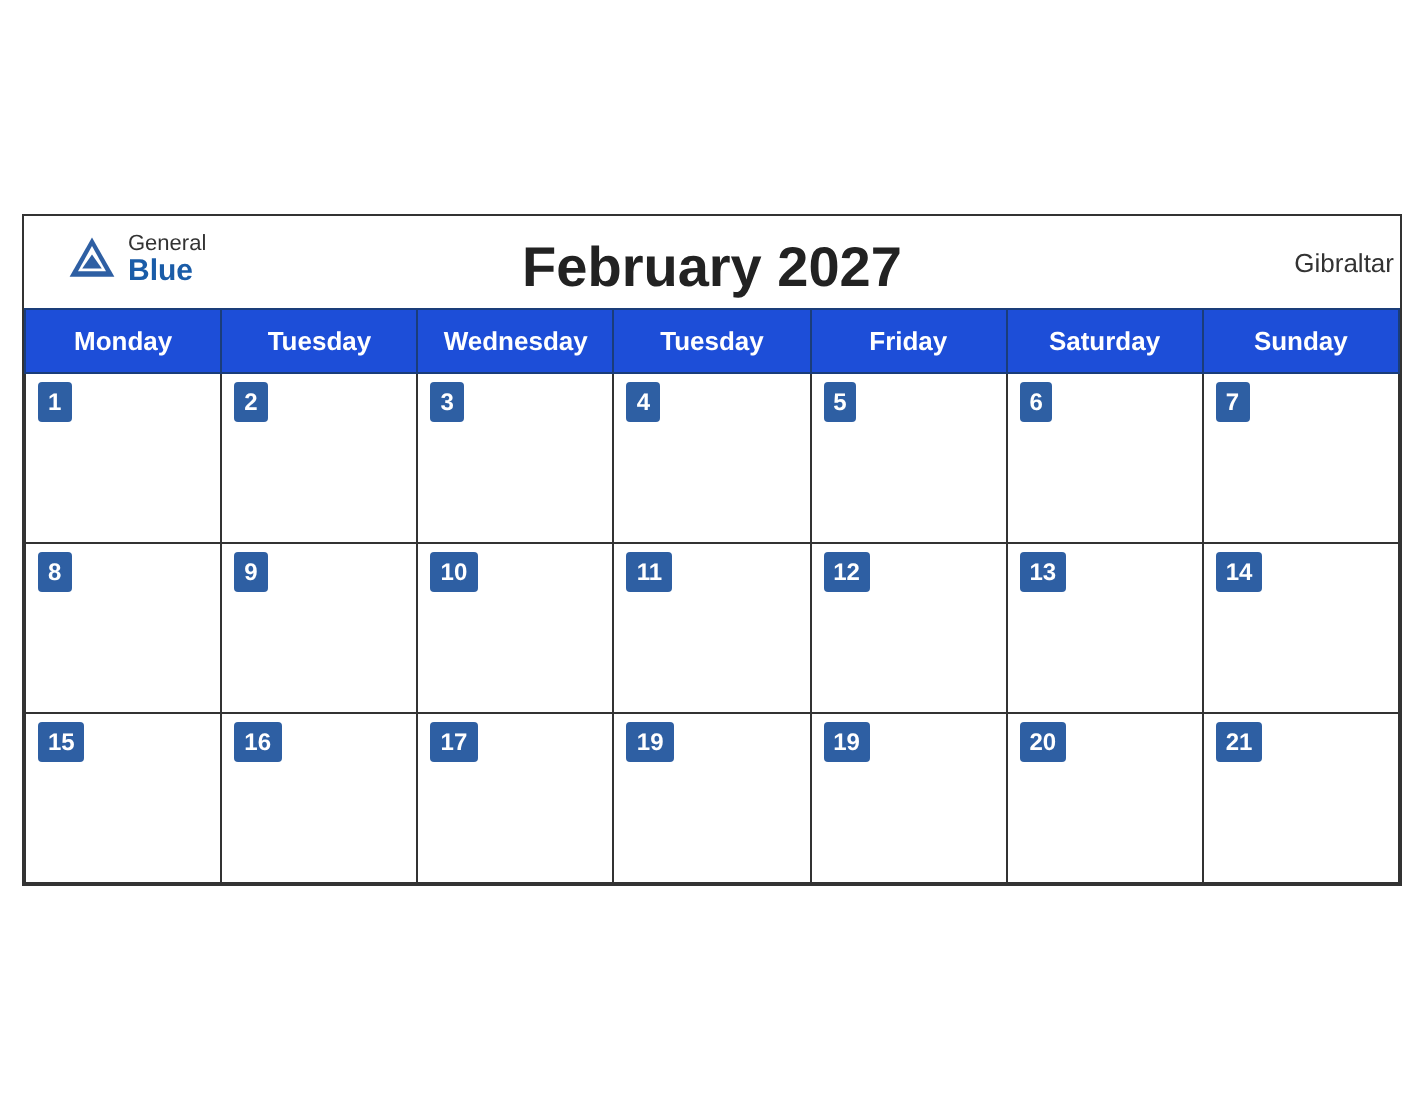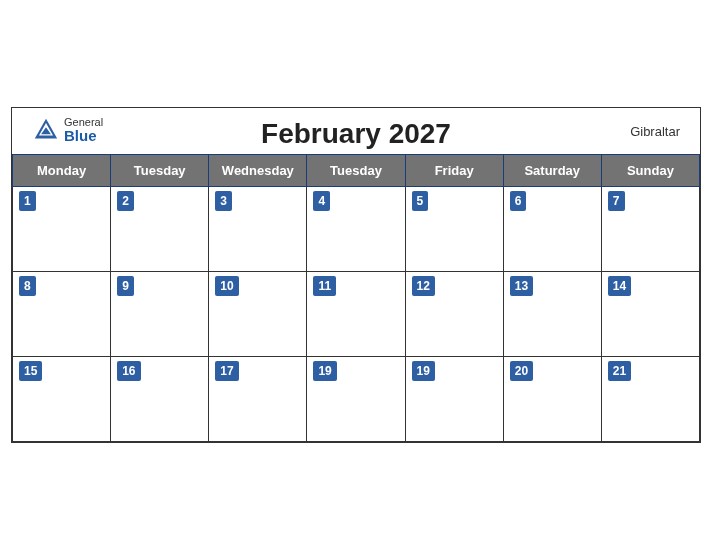--- a/index.html
+++ b/index.html
@@ -51,32 +51,32 @@
       font-size: 15px;
       color: #1a5ca8;
       font-weight: bold;
     }
     .brand-logo {
       width: 28px;
       height: 28px;
     }
     .region-label {
       position: absolute;
-      right: 20px;
+      right: 3px;
       top: 16px;
       font-size: 13px;
       color: #333;
     }
     .calendar-grid {
       width: 100%;
       border-collapse: collapse;
       border-top: 1.5px solid #333;
     }
     .calendar-grid th {
-      background-color: #737373;
+      background-color: #1d4ed8;
       color: #fff;
       font-size: 13px;
       font-weight: bold;
       text-align: center;
       padding: 8px 4px;
       border: 1.5px solid #1a3d7a;
       width: calc(100% / 7);
     }
     .calendar-grid td {
       border: 1.5px solid #333;

